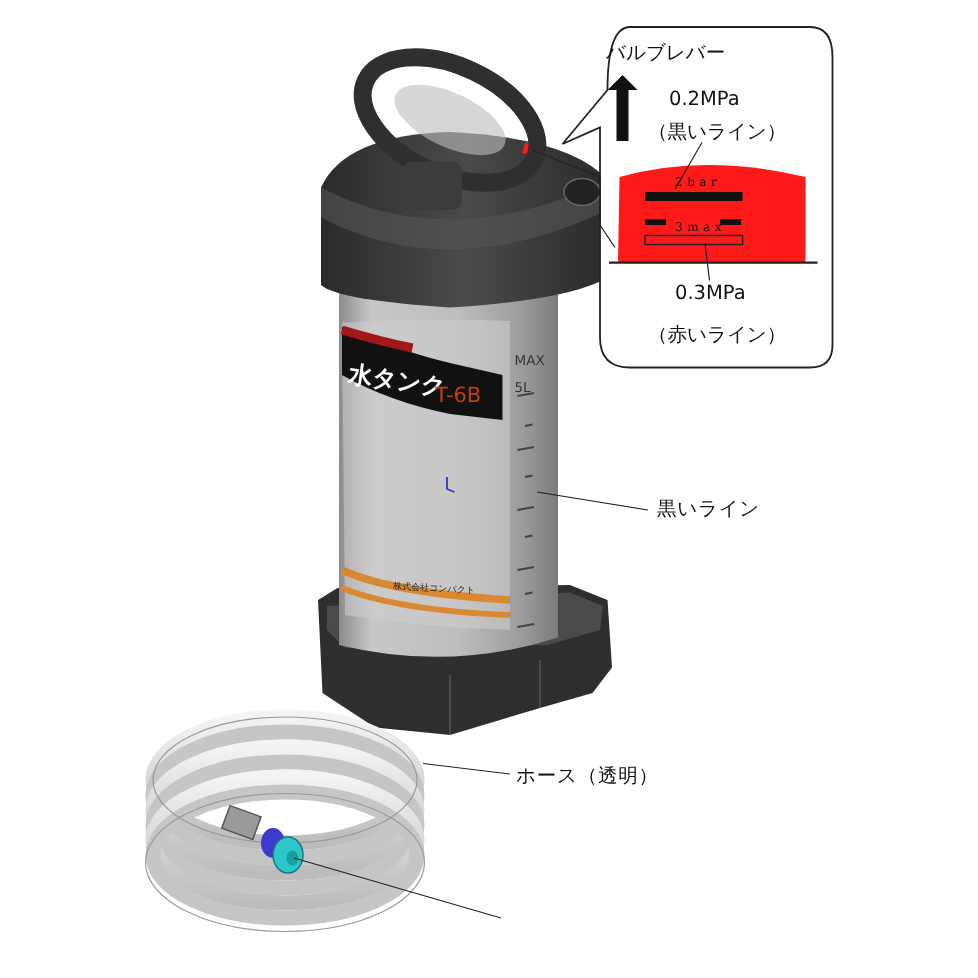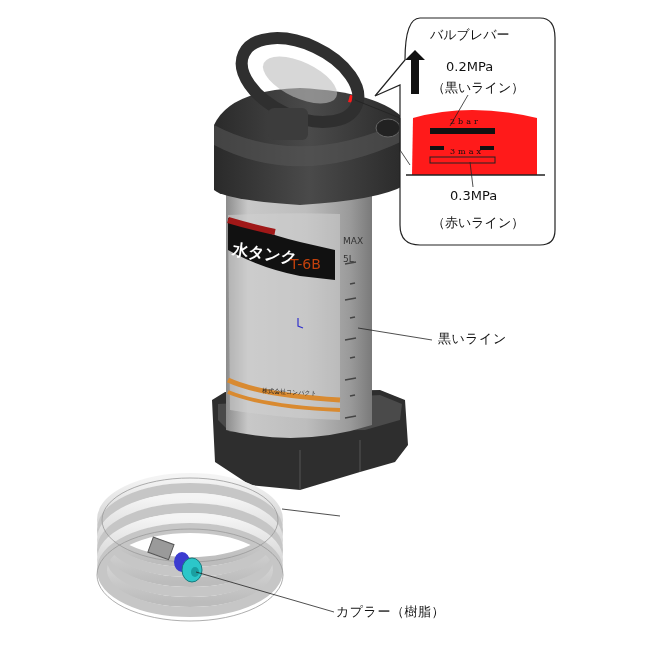--- a/index.html
+++ b/index.html
@@ -128,23 +128,23 @@
   </svg>
 
   <div style="position:absolute;left:232px;top:244px;color:#fff;font-size:16px;font-weight:bold;transform:rotate(8deg);">水タンク</div>
   <div style="position:absolute;left:290px;top:256px;color:#c2410c;font-size:14px;">T-6B</div>
   <div style="position:absolute;left:262px;top:388px;color:#222;font-size:6px;transform:rotate(3deg);">株式会社コンパクト</div>
 
   <div style="position:absolute;left:343px;top:232px;font-size:9px;color:#333;line-height:18px;width:30px;">
     <div>MAX 5L</div>
   </div>
 
-  <div class="bubble-text" style="left:430px;top:26px;">バルブレバー</div>
+  <div class="bubble-text" style="left:404px;top:26px;">バルブレバー</div>
   <div class="bubble-text" style="left:446px;top:59px;">0.2MPa</div>
   <div class="bubble-text" style="left:432px;top:79px;">（黒いライン）</div>
   <div class="bubble-text decal-text" style="left:450px;top:117px;font-size:8px;letter-spacing:3px;">2bar</div>
   <div class="bubble-text decal-text" style="left:450px;top:147px;font-size:8px;letter-spacing:3px;">3max</div>
   <div class="bubble-text" style="left:450px;top:188px;">0.3MPa</div>
   <div class="bubble-text" style="left:432px;top:214px;text-align:center;">（赤いライン）</div>
 
   <div class="lbl" style="left:438px;top:330px;">黒いライン</div>
-  <div class="lbl" style="left:336px;top:603px;">カプラー（樹脂）</div>
+  <div class="lbl" style="left:344px;top:508px;">ホース（透明）</div>
 </div>
 
 </body></html>

